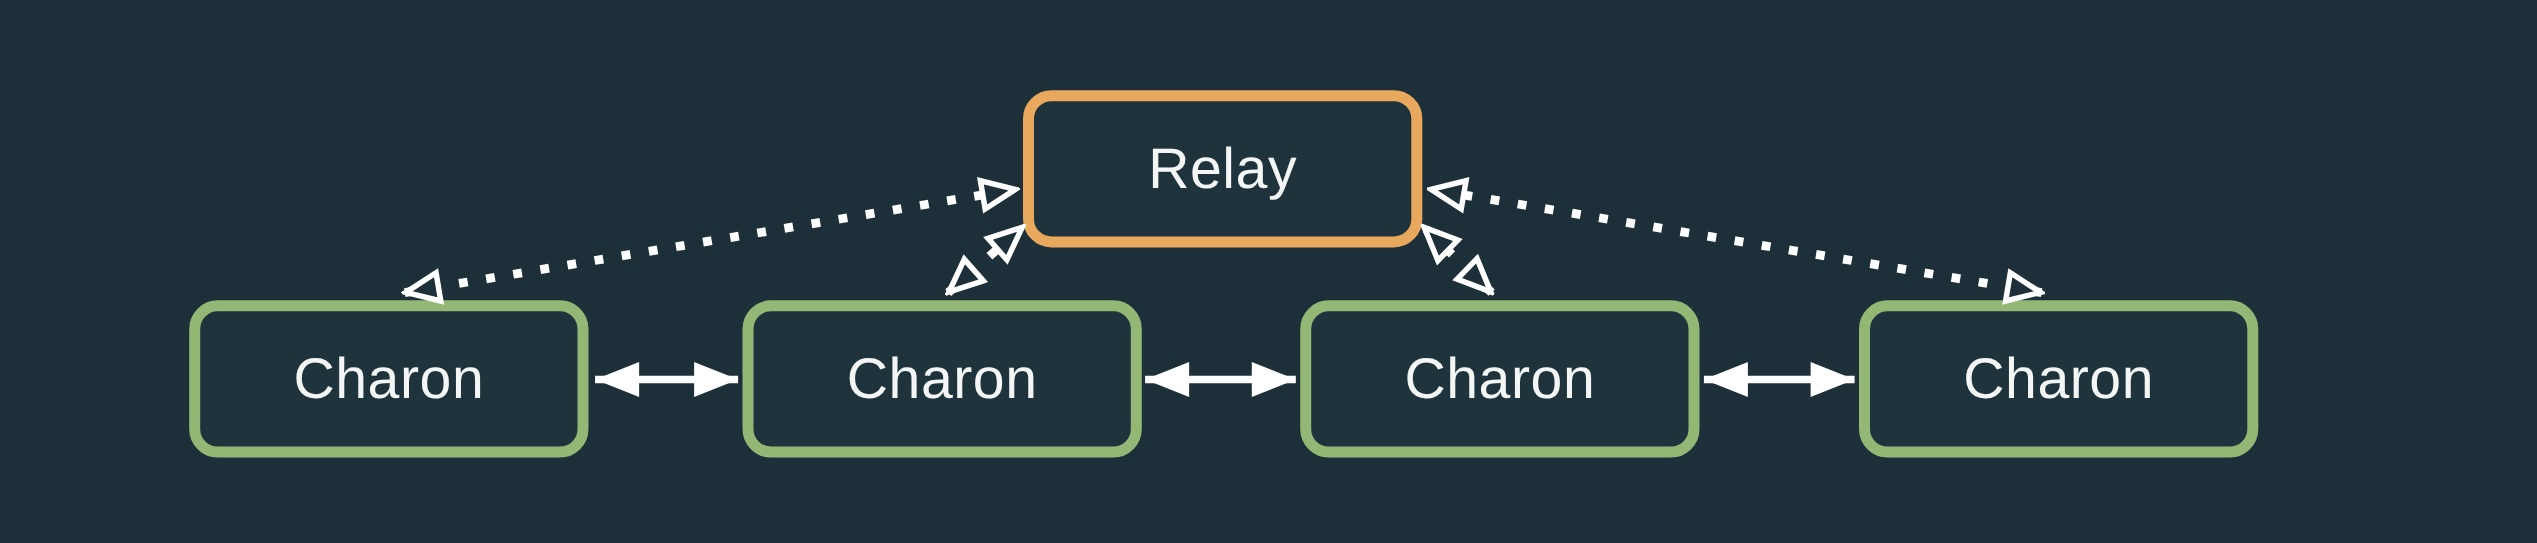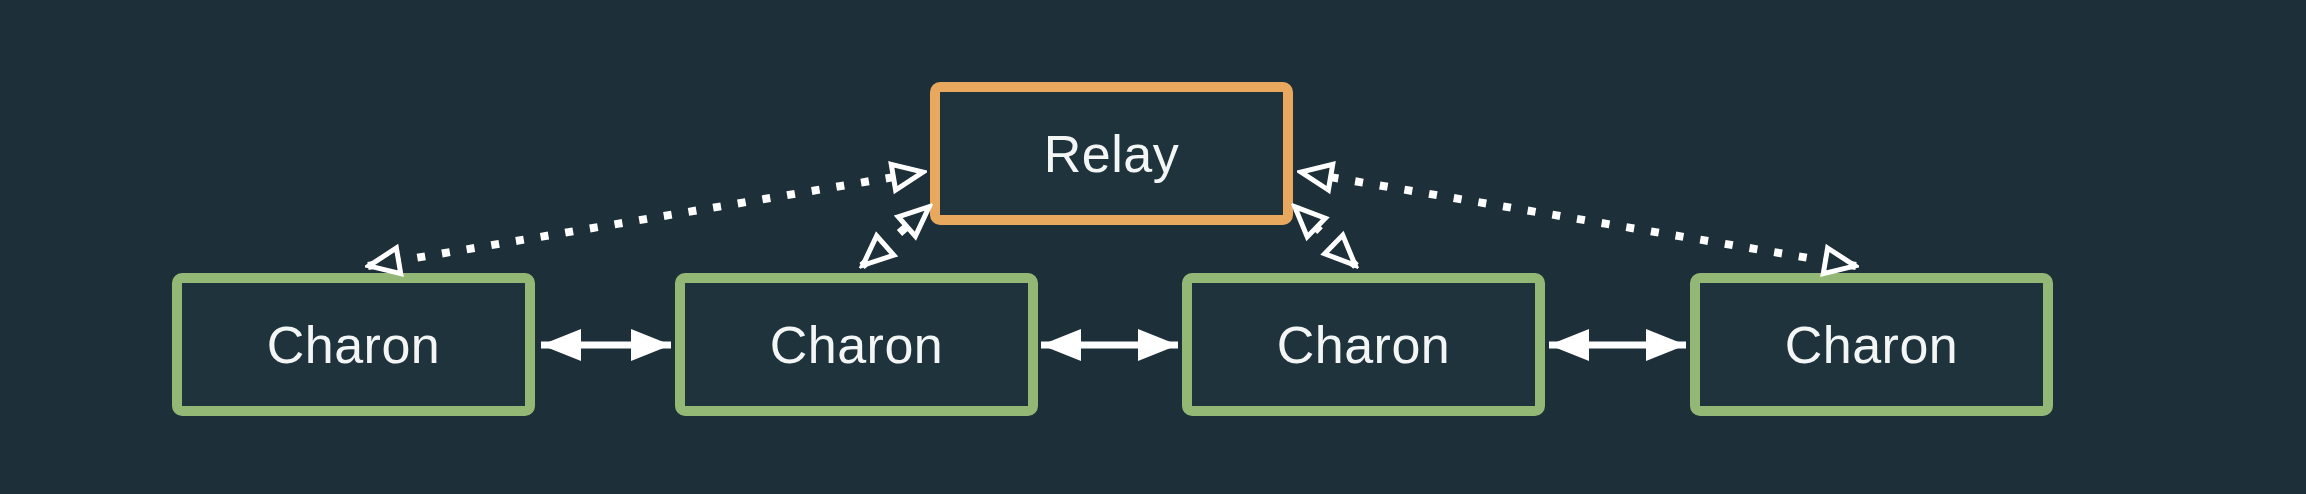--- a/index.html
+++ b/index.html
@@ -13,21 +13,21 @@
     height: 494px;
     background: #1d2f38;
     overflow: hidden;
     font-family: "Liberation Sans", sans-serif;
   }
   .node {
     position: absolute;
     width: 343px;          
     height: 123px;
     border: 10px solid #93b876;
-    border-radius: 10px;
+    border-radius: 26px;
     background: #1e333c;
     display: flex;
     align-items: center;
     justify-content: center;
     color: #f3f6f5;
     font-size: 52px;
     letter-spacing: 0.5px;
     box-sizing: content-box;
   }
   .node-relay   { left: 930px;  top: 82px;  }

